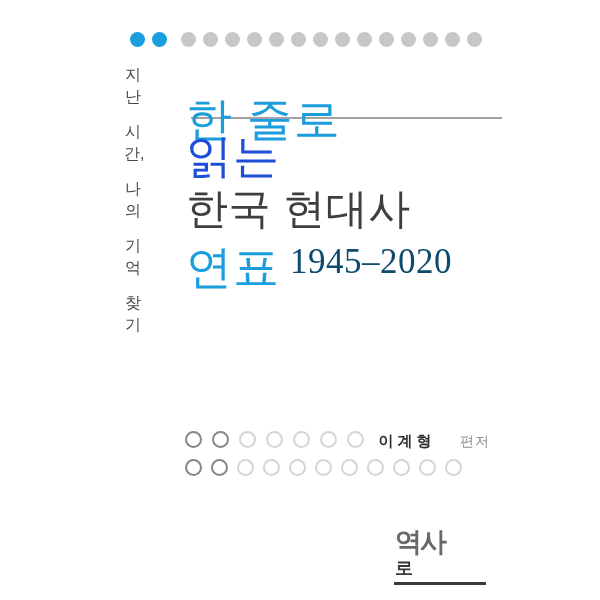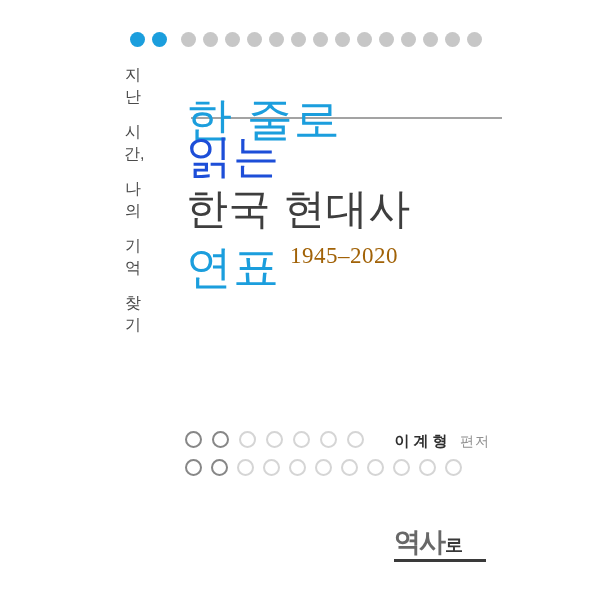--- a/index.html
+++ b/index.html
@@ -24,37 +24,37 @@
   .side-char{width:18px;text-align:center;white-space:nowrap;}
 
   
   .title{position:absolute;left:186px;top:0;width:330px;}
   .t-line{position:absolute;left:0;white-space:nowrap;line-height:1.05;}
   .t1{top:70px;font-size:46px;color:#1b9edd;letter-spacing:1px;margin-top:25px;}
   .t2{top:132px;font-size:46px;color:#1d4ed8;letter-spacing:1px;}
   .t3{top:187px;font-size:42px;color:#3e3e3e;letter-spacing:0.5px;}
   .t4{top:244px;display:flex;align-items:flex-start;font-family:Liberation Serif, serif;}
   .t4-main{font-size:46px;color:#1b9edd;letter-spacing:1px;}
-  .t4-years{font-size:23px;color:#a16207;margin-left:10px;letter-spacing:0.5px;}
+  .t4-years{font-size:35px;color:#0c4a6e;margin-left:10px;letter-spacing:0.5px;}
   .title-rule{position:absolute;left:5px;top:117px;width:311px;height:2px;background:#a3a3a3;}
 
   
   .rings-row{position:absolute;display:flex;align-items:center;}
   .rings-row-1{left:185px;top:431px;gap:10px;}
   .rings-row-2{left:185px;top:459px;gap:9px;}
   .ring{width:13px;height:13px;border-radius:50%;border:2.5px solid #d5d5d5;flex:0 0 auto;background:transparent;}
   .ring.dark{border-color:#878787;}
 
   .author{position:absolute;left:186px;top:432px;width:304px;text-align:right;white-space:nowrap;}
   .author-name{font-size:15px;font-weight:bold;color:#2e2e2e;letter-spacing:4px;}
-  .author-role{font-size:14px;color:#909090;letter-spacing:1px;margin-left:4px;}
+  .author-role{font-size:14px;color:#909090;letter-spacing:1px;margin-left:20px;}
 
   
   .logo{position:absolute;left:394px;top:528px;width:94px;}
-  .logo-text{display:flex;align-items:baseline;}
+  .logo-text{display:flex;align-items:baseline;flex-direction:column;}
   .logo-big{font-size:27px;font-weight:bold;color:#686868;letter-spacing:-2px;line-height:1.05;}
   .logo-small{font-size:18px;font-weight:bold;color:#383838;margin-left:1px;}
   .logo-bar{width:92px;height:3px;background:#3a3a3a;margin-top:2px;}
 </style>
 </head>
 <body>
 
 <div class="cover">
 
   <div class="dots-row" id="dotsRow">

